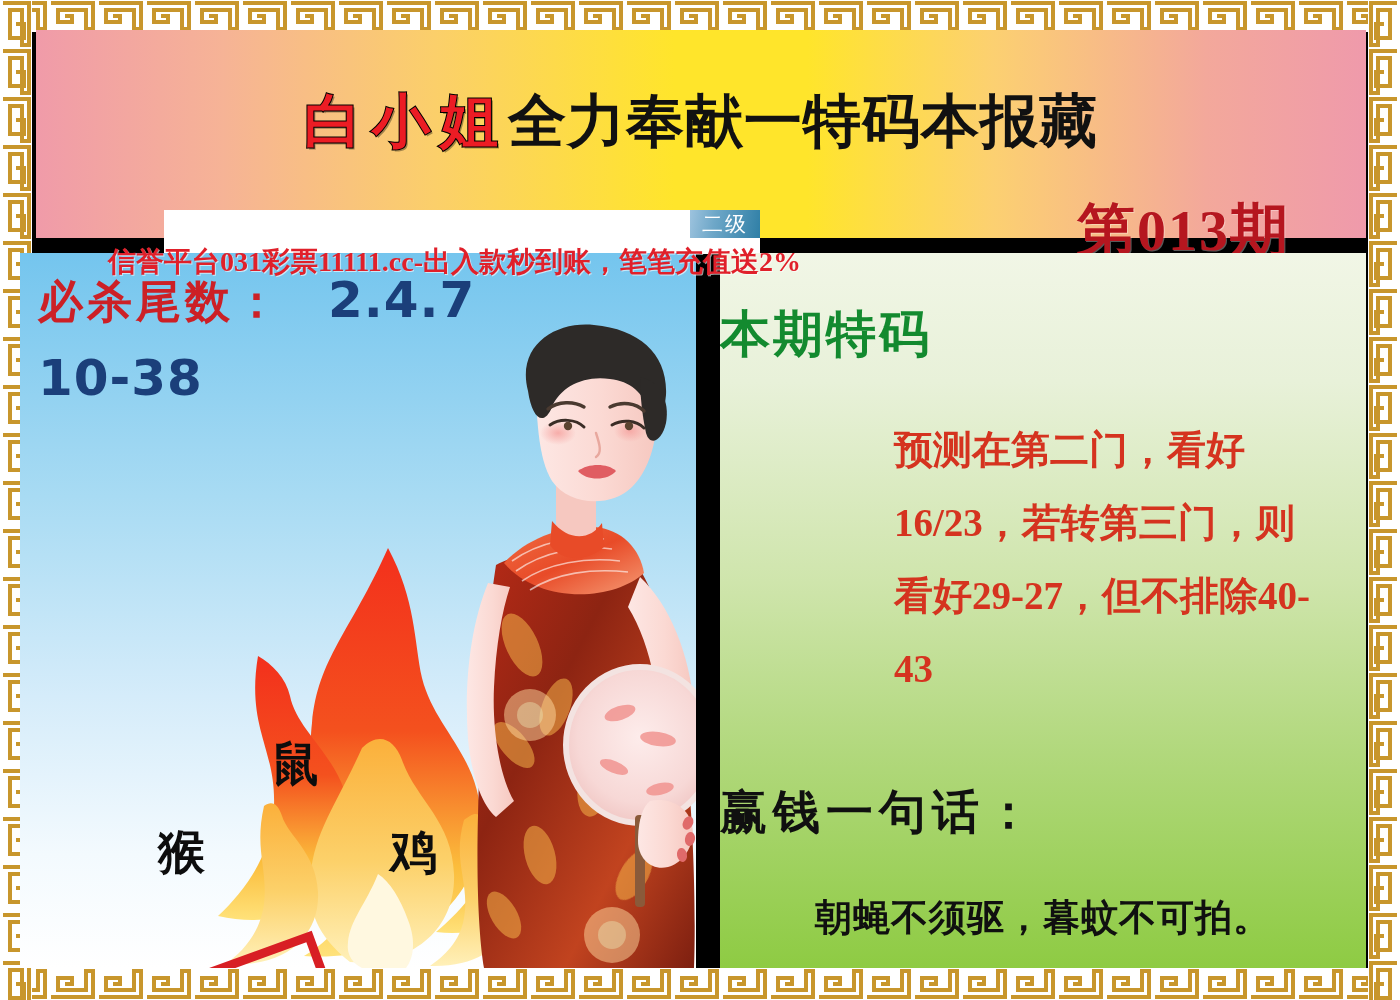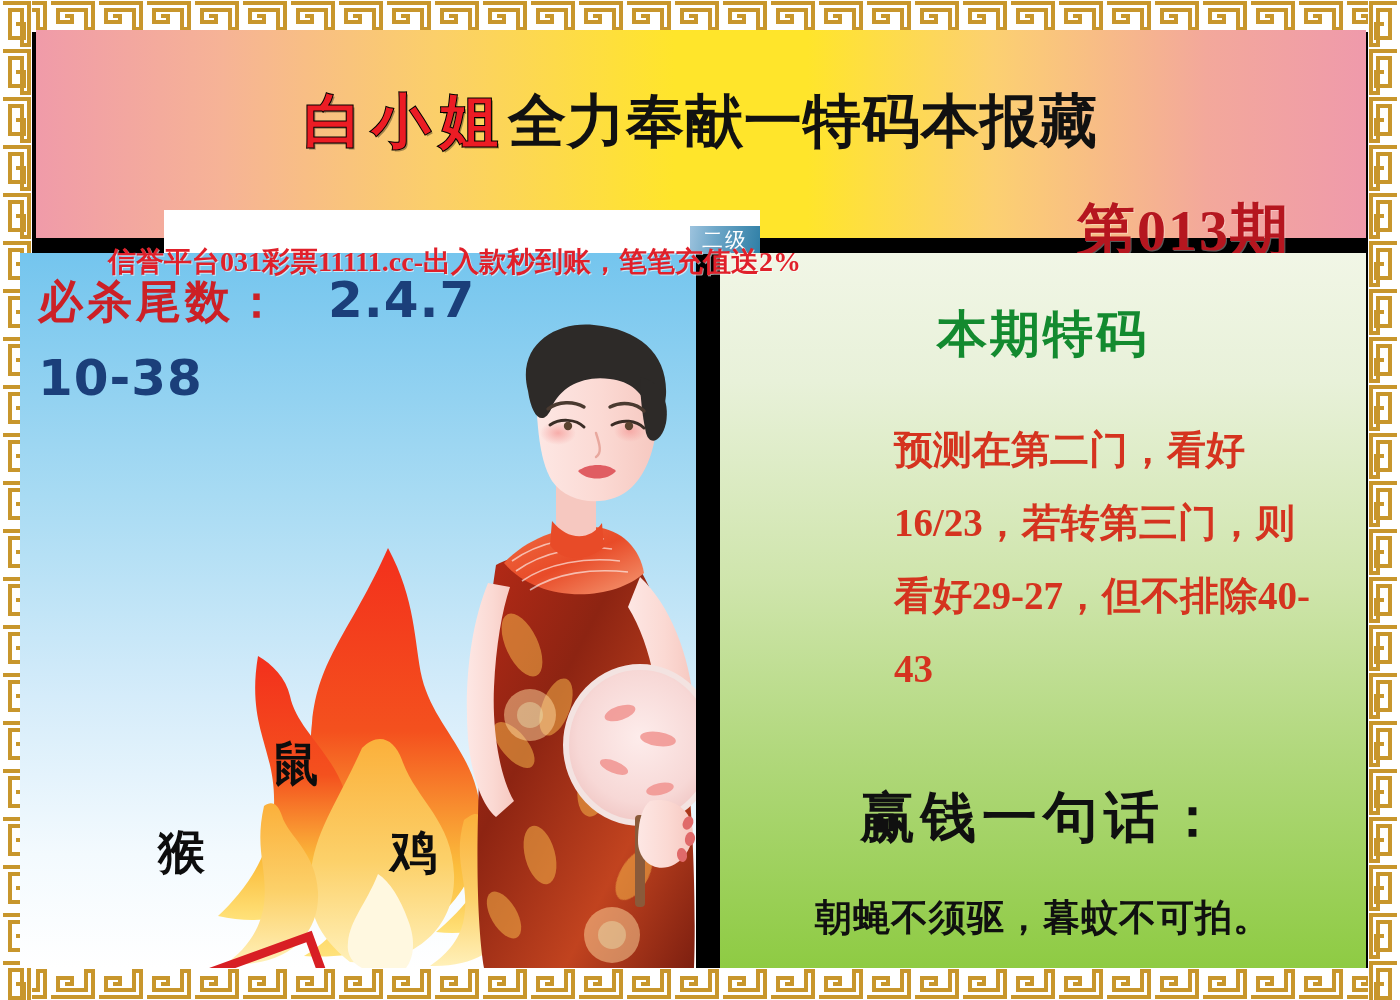--- a/index.html
+++ b/index.html
@@ -32,21 +32,21 @@
   }
   .headline .hl-red{
     color:#ec1c24;letter-spacing:10px;
     -webkit-text-stroke:2px #000;paint-order:stroke fill;
     text-shadow:2px 2px 0 rgba(0,0,0,.35);
   }
   .headline .hl-black{color:#111;letter-spacing:1px;}
 
   .inputbar{
     position:absolute;left:128px;top:180px;width:596px;height:44px;
-    background:#ffffff;display:flex;align-items:flex-end;
+    background:#ffffff;display:flex;align-items:flex-start;
   }
   .inputbar .field{flex:1 1 auto;background:#fff;}
   .badge{
     width:70px;flex:0 0 70px;
     background:linear-gradient(100deg,#9dc3de 0%,#6ea7c8 35%,#2f7fa6 100%);
     color:#fff;font-size:21px;letter-spacing:2px;
     display:flex;align-items:center;justify-content:center;
     font-family:"DejaVu Sans","Liberation Sans",sans-serif;
   }
   .issue{
@@ -101,33 +101,33 @@
     font-size:76px;font-weight:bold;color:#c4161c;letter-spacing:8px;line-height:1;
   }
 
   
   .right-panel{
     position:absolute;left:720px;top:253px;width:646px;height:715px;
     background:linear-gradient(180deg,#f1f6e6 0%,#e8f1d9 18%,#cfe5ac 46%,#b1d87c 70%,#8ecb43 100%);
     overflow:hidden;
   }
   .rp-title{
-    position:absolute;left:0;top:48px;width:646px;text-align:center;
+    position:absolute;left:0;top:48px;width:646px;text-align:left;
     font-family:"DejaVu Sans","Liberation Sans",sans-serif;
     font-size:50px;font-weight:bold;color:#138a2f;letter-spacing:3px;
   }
   .rp-body{
     position:absolute;left:174px;top:160px;width:430px;
     font-family:"Liberation Serif","DejaVu Serif",serif;
     font-size:39px;line-height:73px;color:#d5331f;font-weight:bold;
   }
   .rp-sub{
-    position:absolute;left:0;top:528px;width:646px;text-align:center;
-    font-family:"DejaVu Sans","Liberation Sans",sans-serif;
-    font-size:55px;font-weight:bold;color:#101010;letter-spacing:6px;
+    position:absolute;left:0;top:528px;width:646px;text-align:left;
+    font-family:"DejaVu Sans","Liberation Sans",sans-serif;
+    font-size:47px;font-weight:bold;color:#101010;letter-spacing:6px;
   }
   .rp-quote{
     position:absolute;left:0;top:612px;width:646px;text-align:center;
     font-family:"DejaVu Sans","Liberation Sans",sans-serif;
     font-size:37px;font-weight:bold;color:#101010;letter-spacing:1px;margin-top:28px;
   }
 </style>
 </head>
 <body>
 

